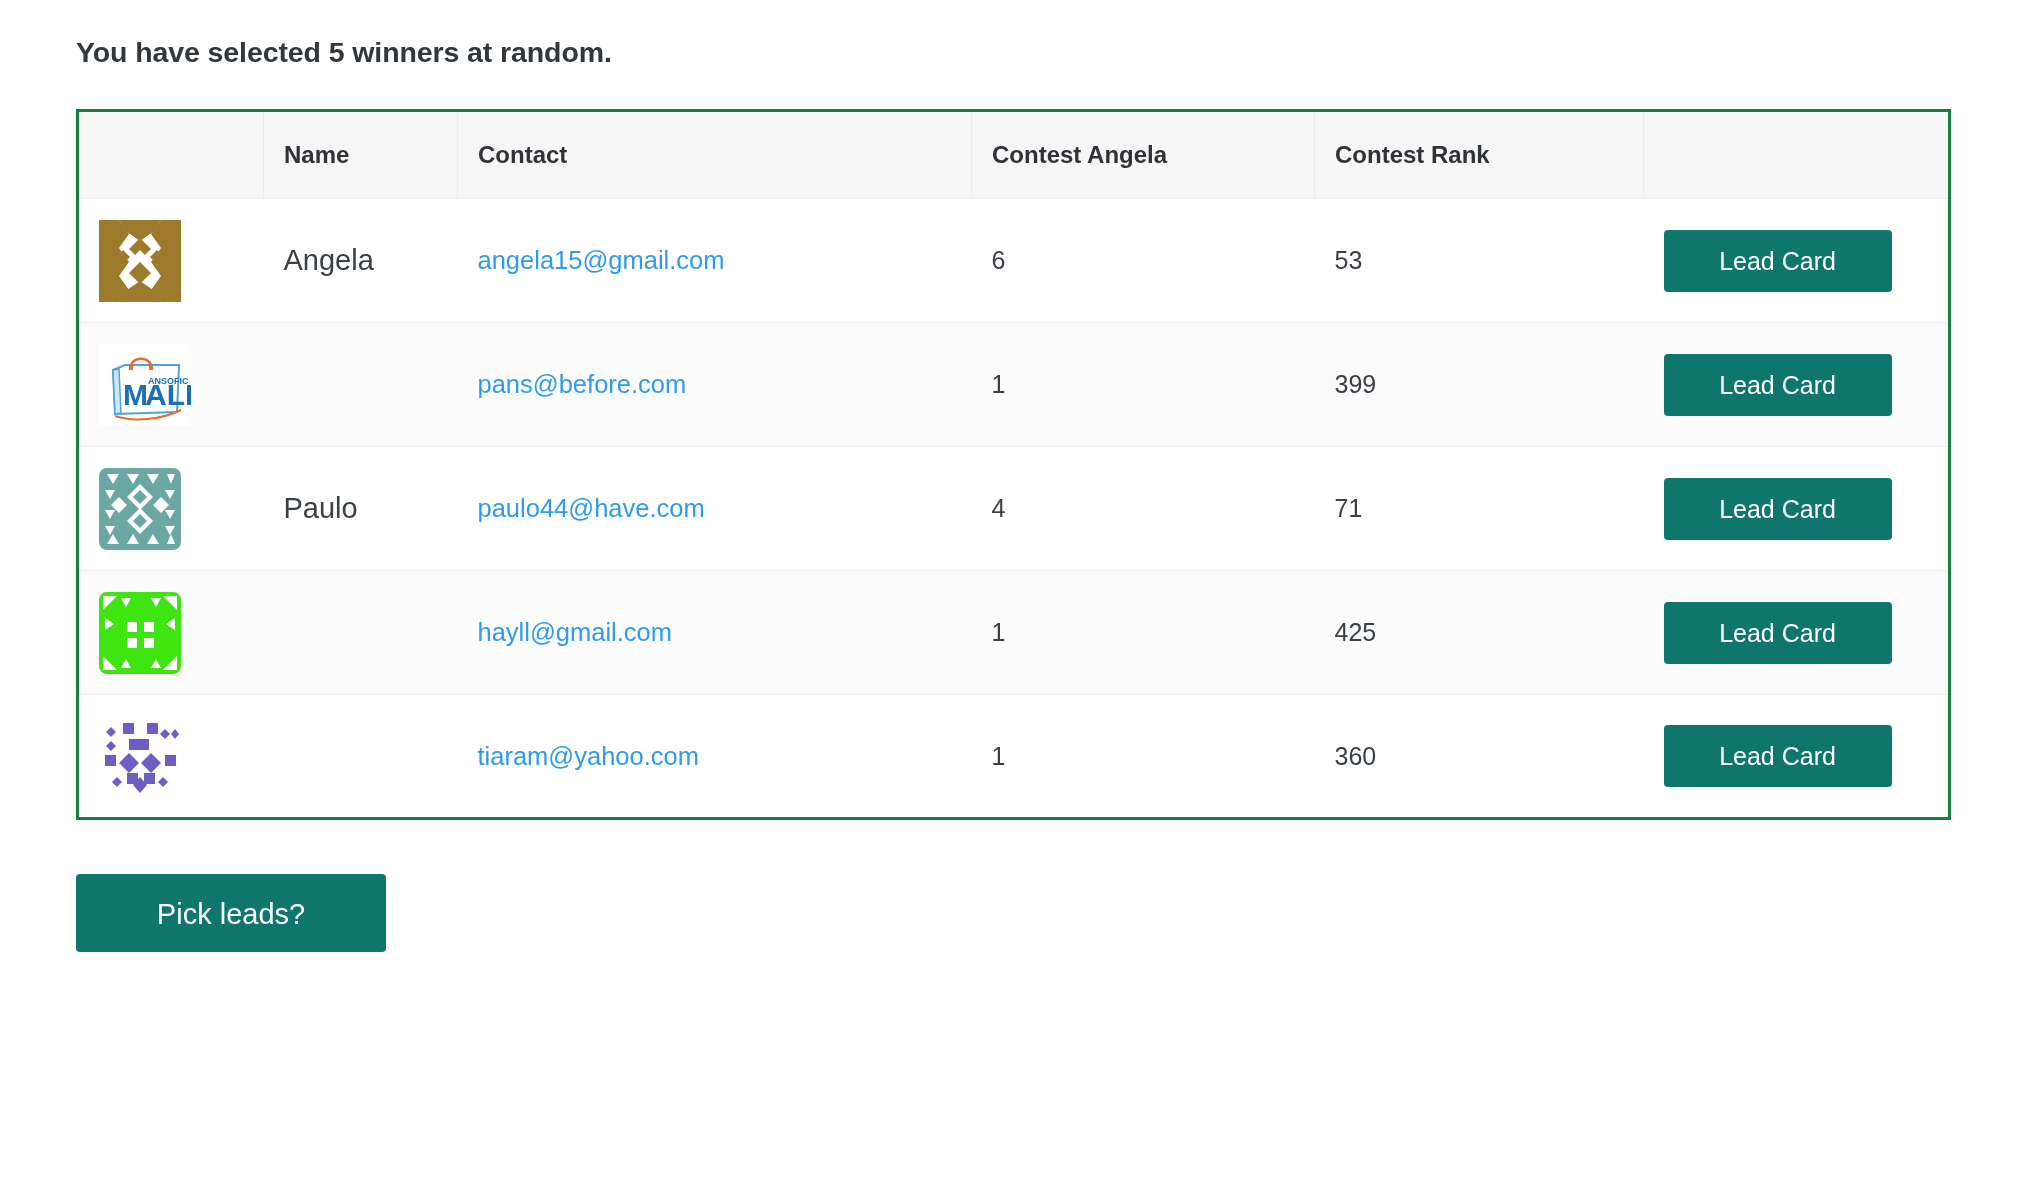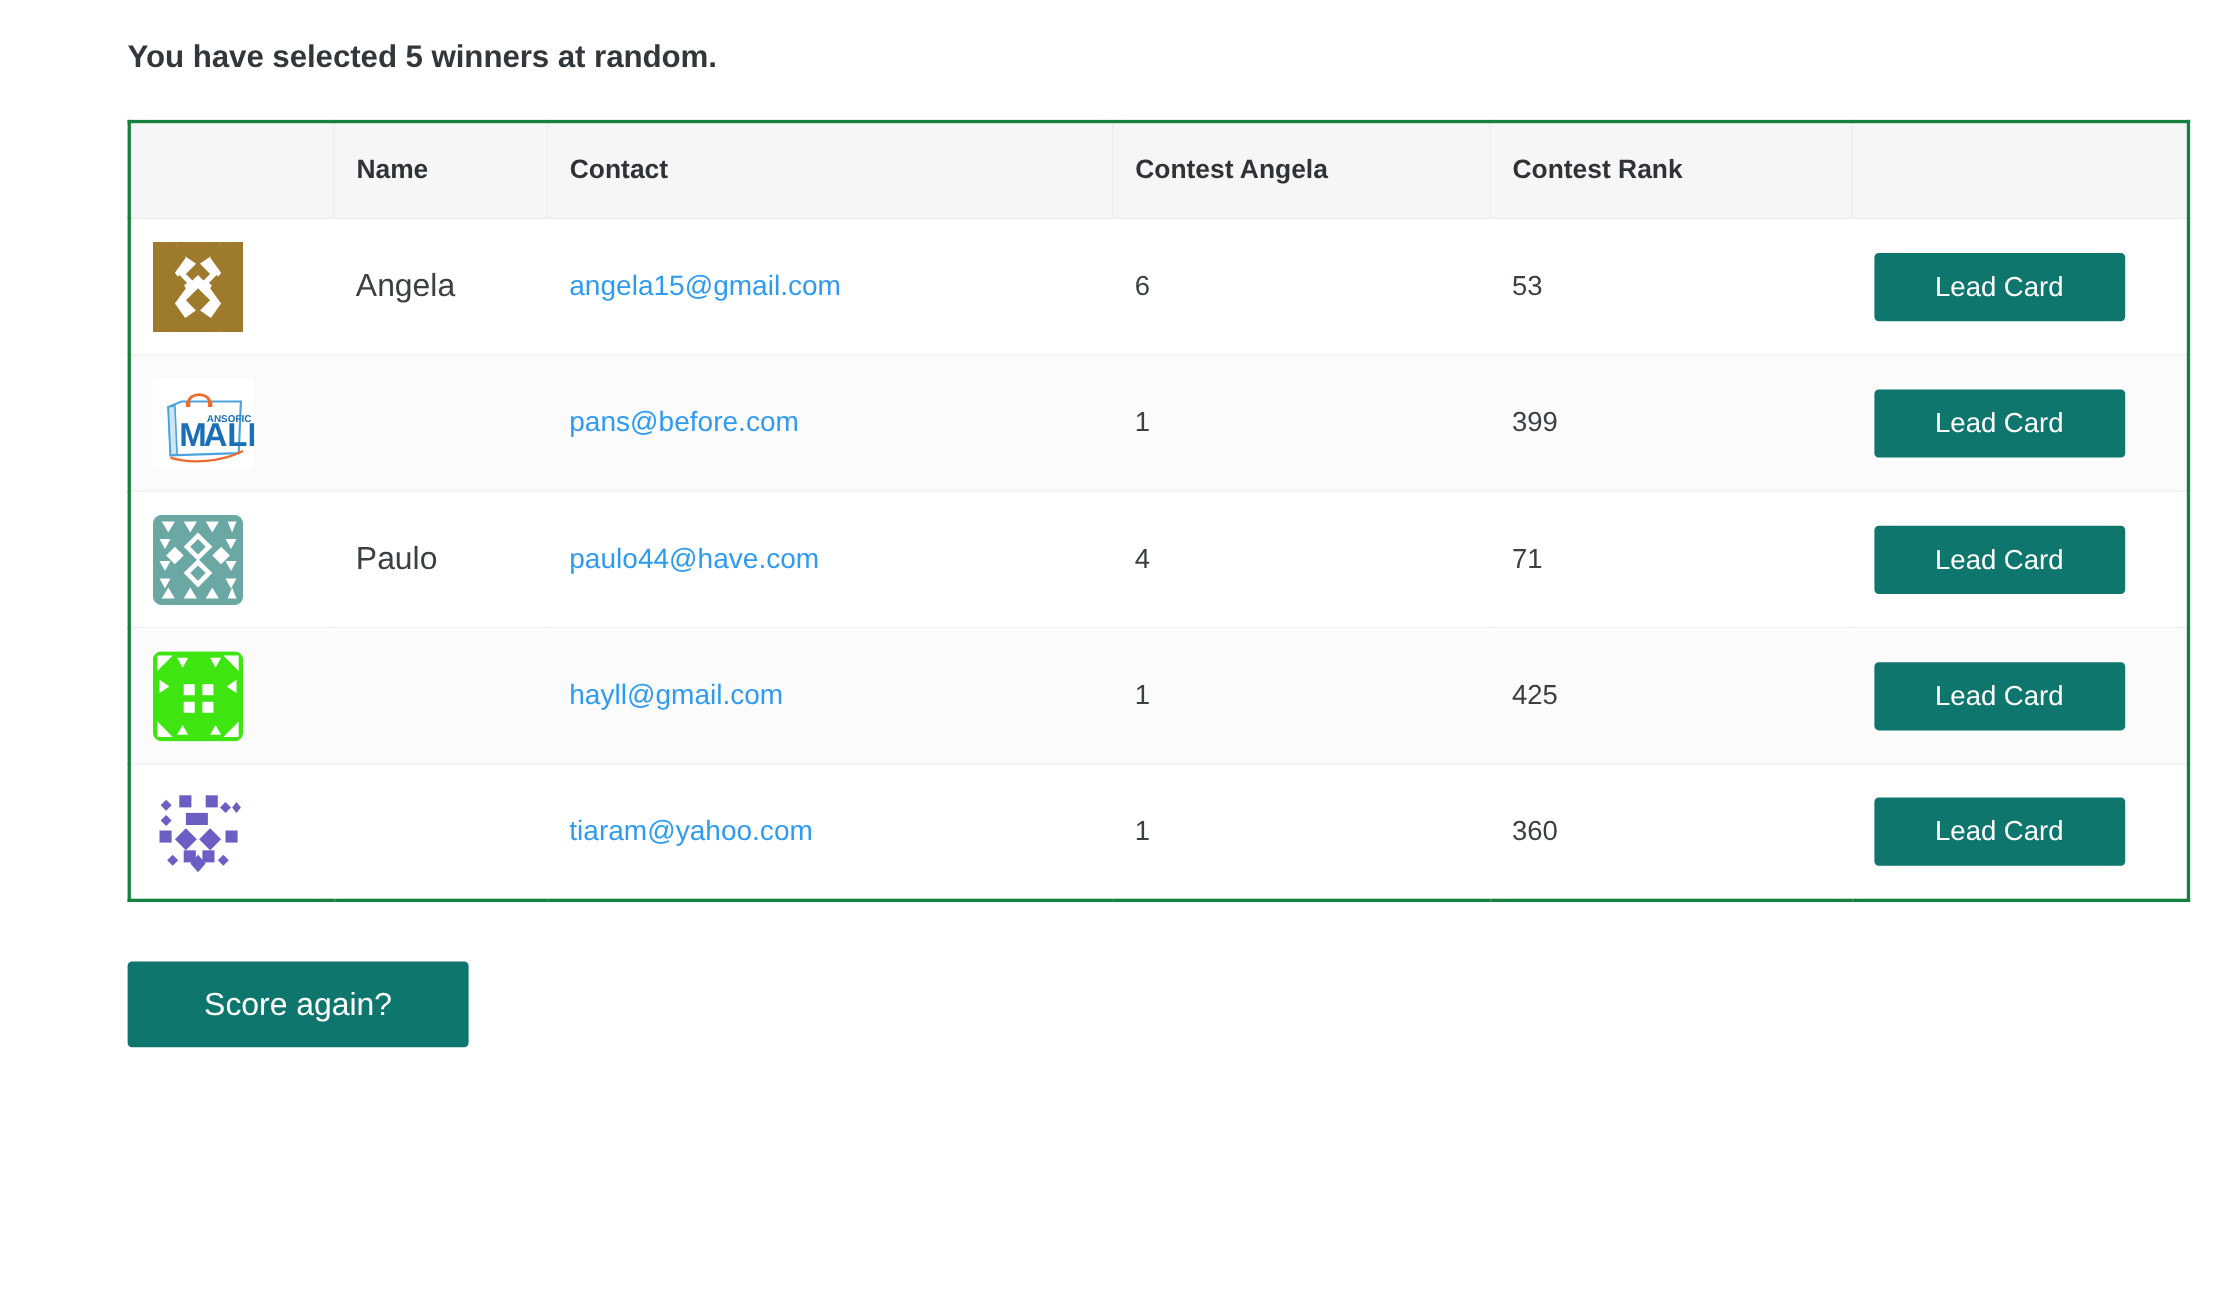--- a/index.html
+++ b/index.html
@@ -9,21 +9,21 @@
   }
   body {
     width: 2024px;
     height: 1182px;
     font-family: "Liberation Sans", sans-serif;
     color: #32373c;
     -webkit-font-smoothing: antialiased;
   }
   .page {
     box-sizing: border-box;
-    padding: 34px 60px 0 116px;
+    padding: 34px 60px 0 76px;
     width: 1776px;
   }
   .headline {
     font-size: 28.5px;
     font-weight: bold;
     color: #32373c;
     letter-spacing: -0.1px;
     margin: 0 0 38px 0;
     line-height: 1.3;
   }
@@ -275,15 +275,15 @@
           </td>
           <td><span class="name-text"></span></td>
           <td><a class="contact-link" href="#">tiaram@yahoo.com</a></td>
           <td><span class="num">1</span></td>
           <td><span class="num">360</span></td>
           <td class="action-cell"><button class="btn btn-lead">Lead Card</button></td>
         </tr>
       </tbody>
   </table>
 
-  <button class="btn btn-pick">Score again?</button>
+  <button class="btn btn-pick">Pick leads?</button>
 
 </div>
 
 </body></html>

